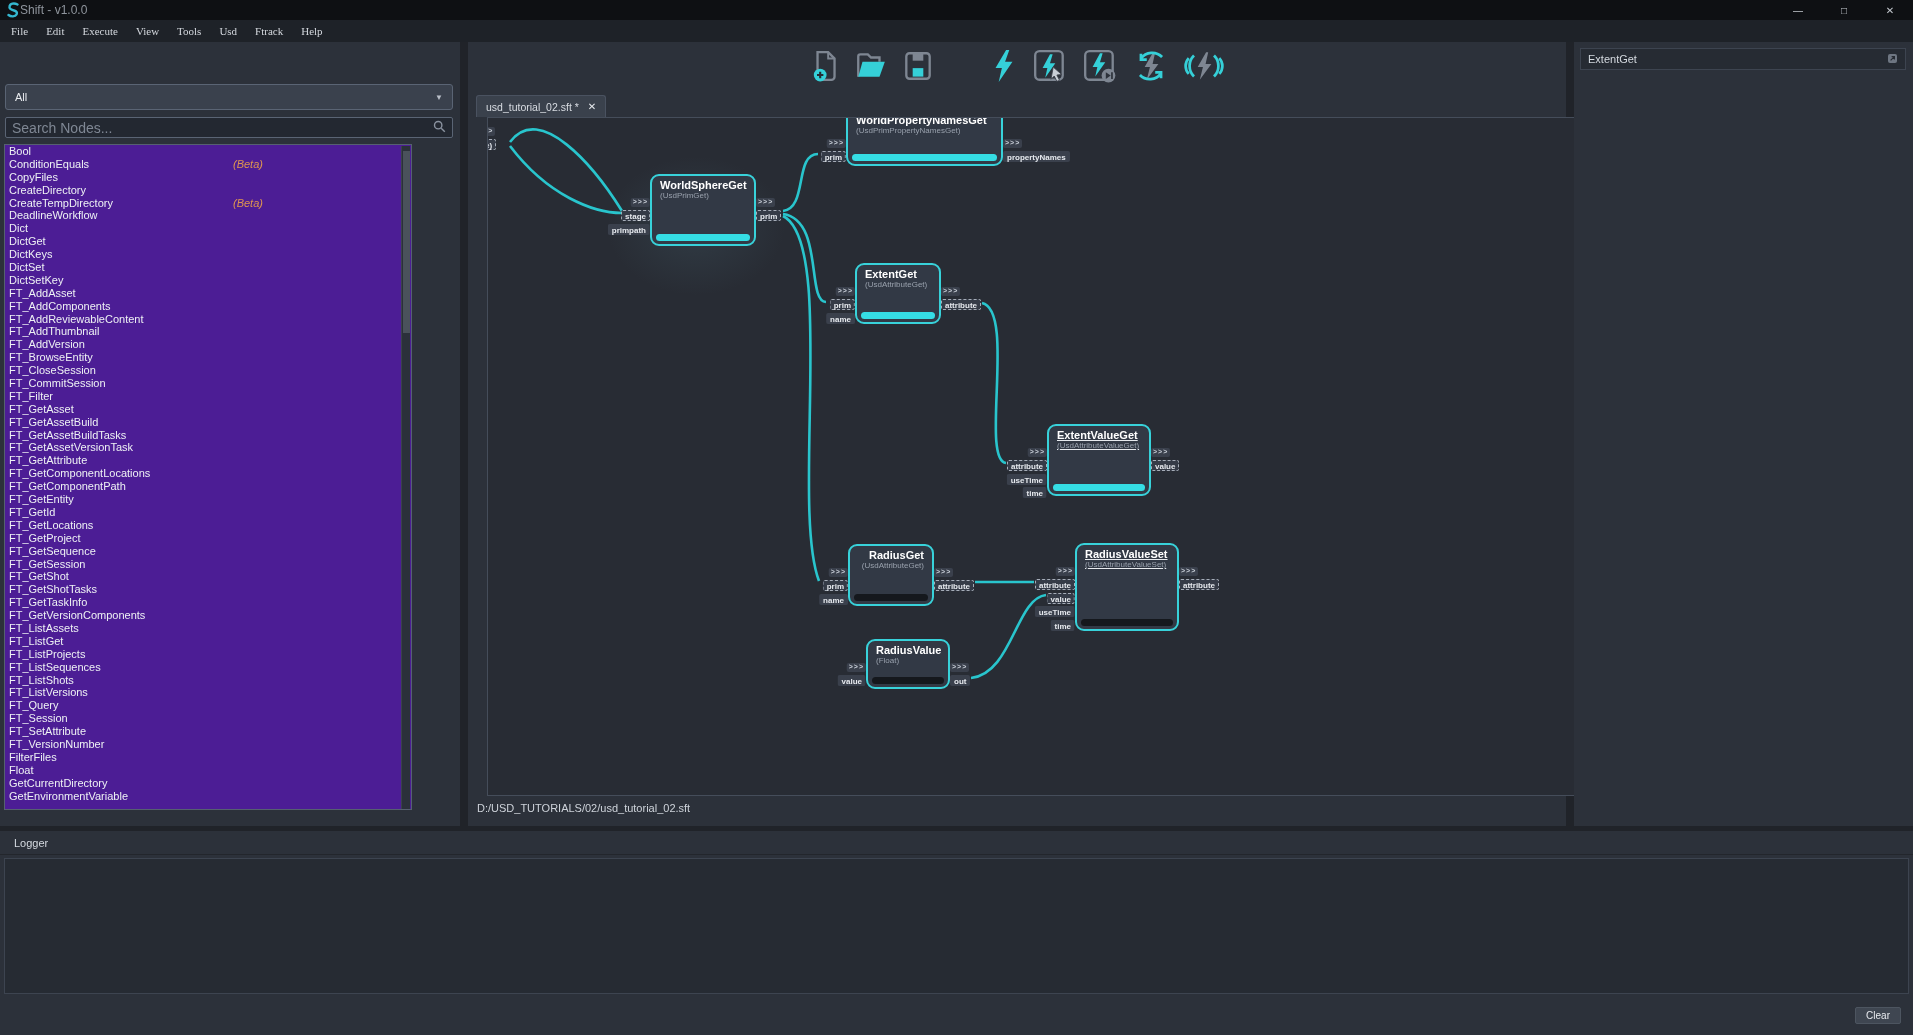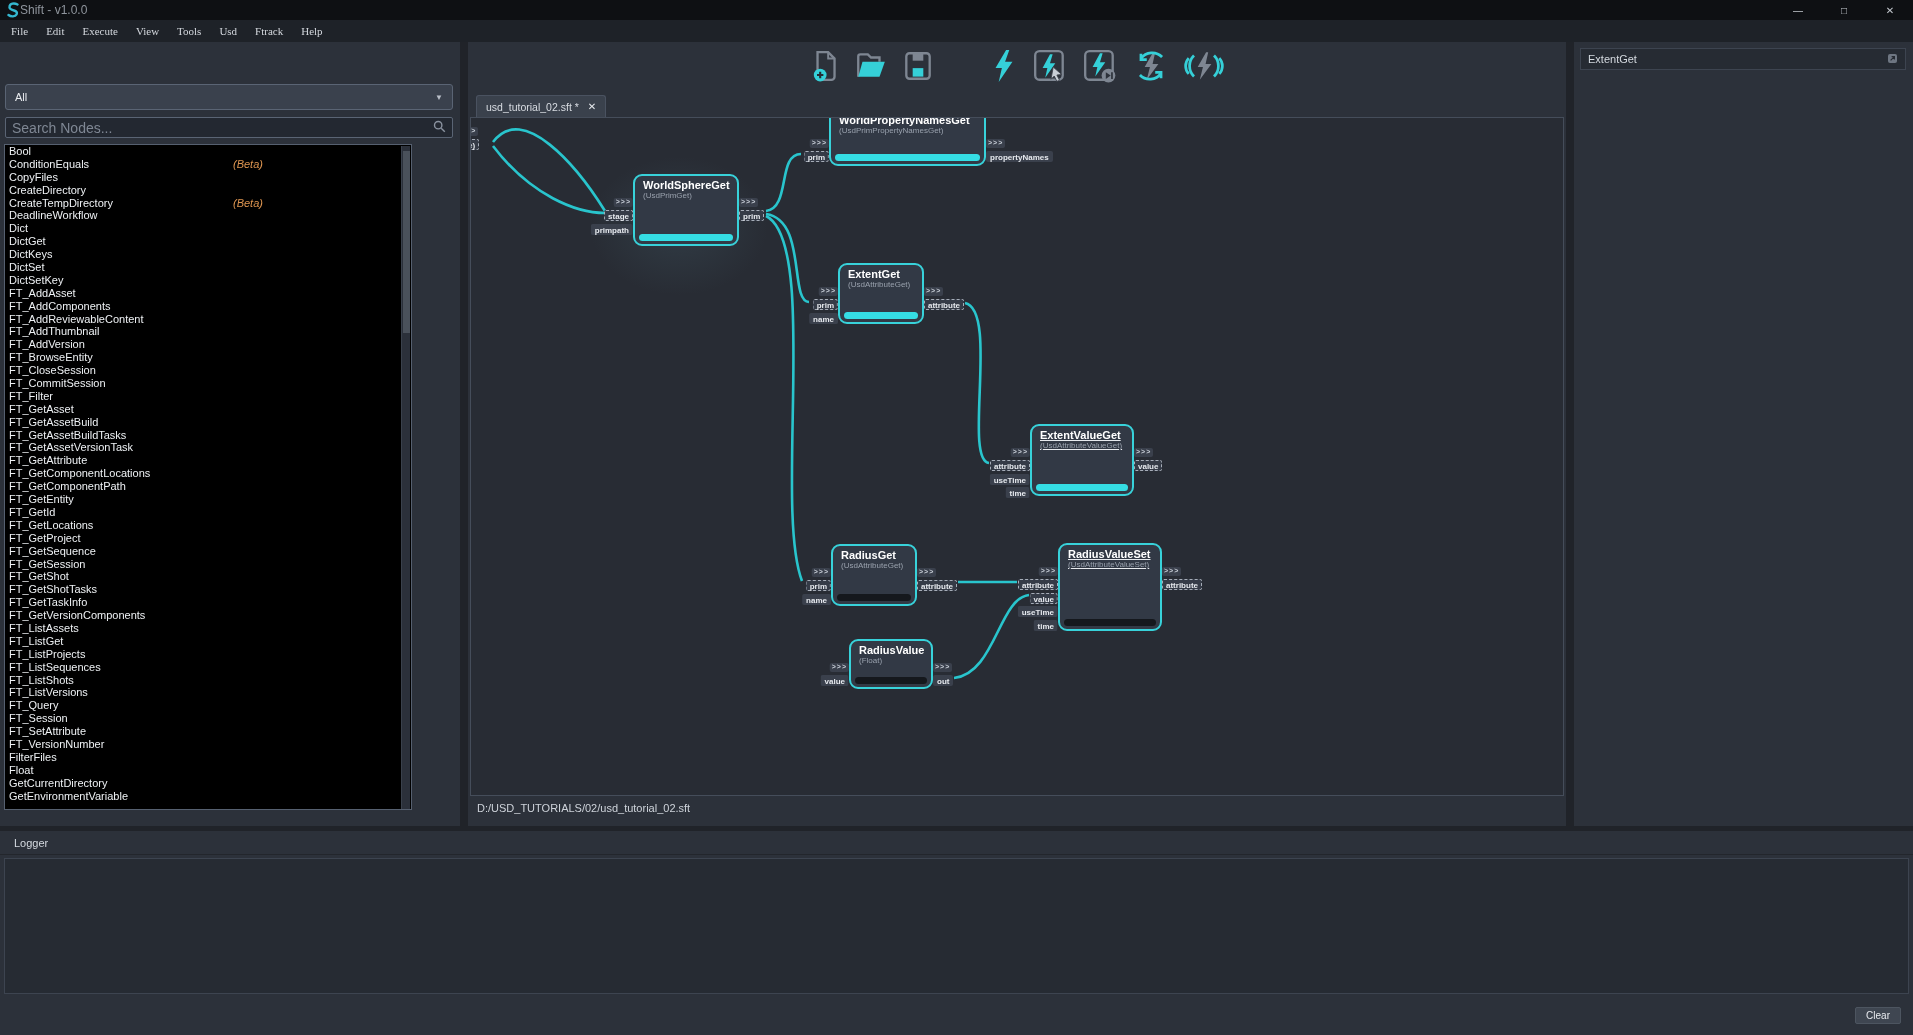--- a/index.html
+++ b/index.html
@@ -25,34 +25,34 @@
   .panel-right { left:1574px;top:42px; width:339px;  height:784px; }
   .panel-header { position:absolute; height:22px; background:#262b33; border:1px solid #3d4450; display:flex; align-items:center; padding:0 7px; }
   .panel-header .ph-title { font-size:11px; color:#d5dae0; flex:1; }
   
   .filter-select { position:absolute; left:5px; top:42px; width:448px; height:26px; background:#3a414d; border:1px solid #5a6474; border-radius:3px; display:flex; align-items:center; padding:0 9px; }
   .filter-select .fs-value { flex:1; font-size:11px; color:#e8ebef; }
   .filter-select .fs-caret { font-size:8px; color:#b9bfc8; }
   .search-box { position:absolute; left:5px; top:75px; width:448px; height:21px; background:#232831; border:1px solid #5a6474; border-radius:2px; display:flex; align-items:center; padding:0 6px; }
   .search-box input { flex:1; background:transparent; border:none; outline:none; font-family:"Liberation Sans",sans-serif; font-size:14px; color:#dfe3e9; }
   .search-box input::placeholder { color:#7f8794; }
-  .node-list { position:absolute; left:4px; top:102px; width:408px; height:666px; background:#000000; border:1px solid #566070; overflow:hidden; }
+  .node-list { position:absolute; left:4px; top:102px; width:408px; height:666px; background:#4c1d95; border:1px solid #566070; overflow:hidden; }
   .node-row { position:relative; height:12.9px; line-height:12.9px; font-size:11px; color:#eef1f4; padding-left:4px; white-space:nowrap; }
   .node-row .beta { position:absolute; left:228px; color:#de9550; font-style:italic; }
   .vscroll { position:absolute; right:1px; top:1px; width:9px; height:663px; background:#2b303a; border-left:1px solid #3a414c; }
   .vscroll .thumb { position:absolute; left:1px; top:5px; width:7px; height:182px; background:#4a515b; }
   
   .toolbar { position:absolute; left:468px; top:45px; width:1098px; height:46px; display:flex; align-items:center; justify-content:center; gap:14px; }
   .tb-btn { display:flex; align-items:center; justify-content:center; }
   .tb-gap { width:28px; }
   
   .tab { position:absolute; left:476px; top:95px; height:22px; background:#3a414c; border:1px solid #4a5260; border-bottom:none; border-radius:3px 3px 0 0; display:flex; align-items:center; padding:0 9px; gap:9px; }
   .tab .tab-label { font-size:10.5px; color:#d8dce2; }
   .tab .tab-close { font-size:10px; color:#e8ebef; }
-  .canvas { position:absolute; left:470px; top:117px; width:1094px; height:679px; background:#282c34; border:1px solid #454d5a; overflow:hidden; }
+  .canvas { position:absolute; left:487px; top:117px; width:1094px; height:679px; background:#282c34; border:1px solid #454d5a; overflow:hidden; }
   .canvas-shadow { position:absolute; left:118px; top:38px; width:180px; height:140px; border-radius:50%; background:radial-gradient(ellipse at center, rgba(80,115,130,0.22), rgba(80,115,130,0.0) 70%); }
   .edges { position:absolute; left:0; top:0; width:100%; height:100%; }
   .edges path { fill:none; stroke:#29c5cd; stroke-width:2.6px; }
   .status-bar { position:absolute; left:470px; top:797px; width:1094px; height:21px; display:flex; align-items:center; padding-left:7px; font-size:11px; color:#ced3da; }
   
   .gnode { position:absolute; background:#323945; border:2px solid #38d2da; border-radius:9px; }
   .gnode .ntitle { margin:3px 8px 0; font-size:11px; font-weight:bold; color:#ffffff; white-space:nowrap; }
   .gnode .nsub { margin:0 8px; font-size:8px; color:#99a1ad; white-space:nowrap; }
   .gnode .pbar { position:absolute; left:4px; right:4px; bottom:3px; height:7px; border-radius:4px; }
   .gnode .pbar.done { background:#35dde4; }
@@ -290,21 +290,21 @@
           <div class="ntitle">ExtentValueGet</div>
           <div class="nsub">(UsdAttributeValueGet)</div>
           <div class="pbar done"></div>
           <div class="chev in" style="top: 22px;">&gt;&gt;&gt;</div>
           <div class="port in dashed" style="top: 34px;">attribute</div>
           <div class="port in" style="top: 47.5px;">useTime</div>
           <div class="port in" style="top: 61px;">time</div>
           <div class="chev out" style="top: 22px;">&gt;&gt;&gt;</div>
           <div class="port out dashed" style="top: 34px;">value</div>
         </div>
-        <div class="gnode" style="left: 360px; top: 426px; width: 86px; height: 62px;">
+        <div class="gnode" style="left: 360px; top: 426px; width: 86px; height: 62px; text-align: right;">
           <div class="ntitle">RadiusGet</div>
           <div class="nsub">(UsdAttributeGet)</div>
           <div class="pbar idle"></div>
           <div class="chev in" style="top: 22px;">&gt;&gt;&gt;</div>
           <div class="port in dashed" style="top: 34px;">prim</div>
           <div class="port in" style="top: 47.5px;">name</div>
           <div class="chev out" style="top: 22px;">&gt;&gt;&gt;</div>
           <div class="port out dashed" style="top: 34px;">attribute</div>
         </div>
         <div class="gnode" style="left: 587px; top: 425px; width: 104px; height: 88px; text-decoration: underline;">

